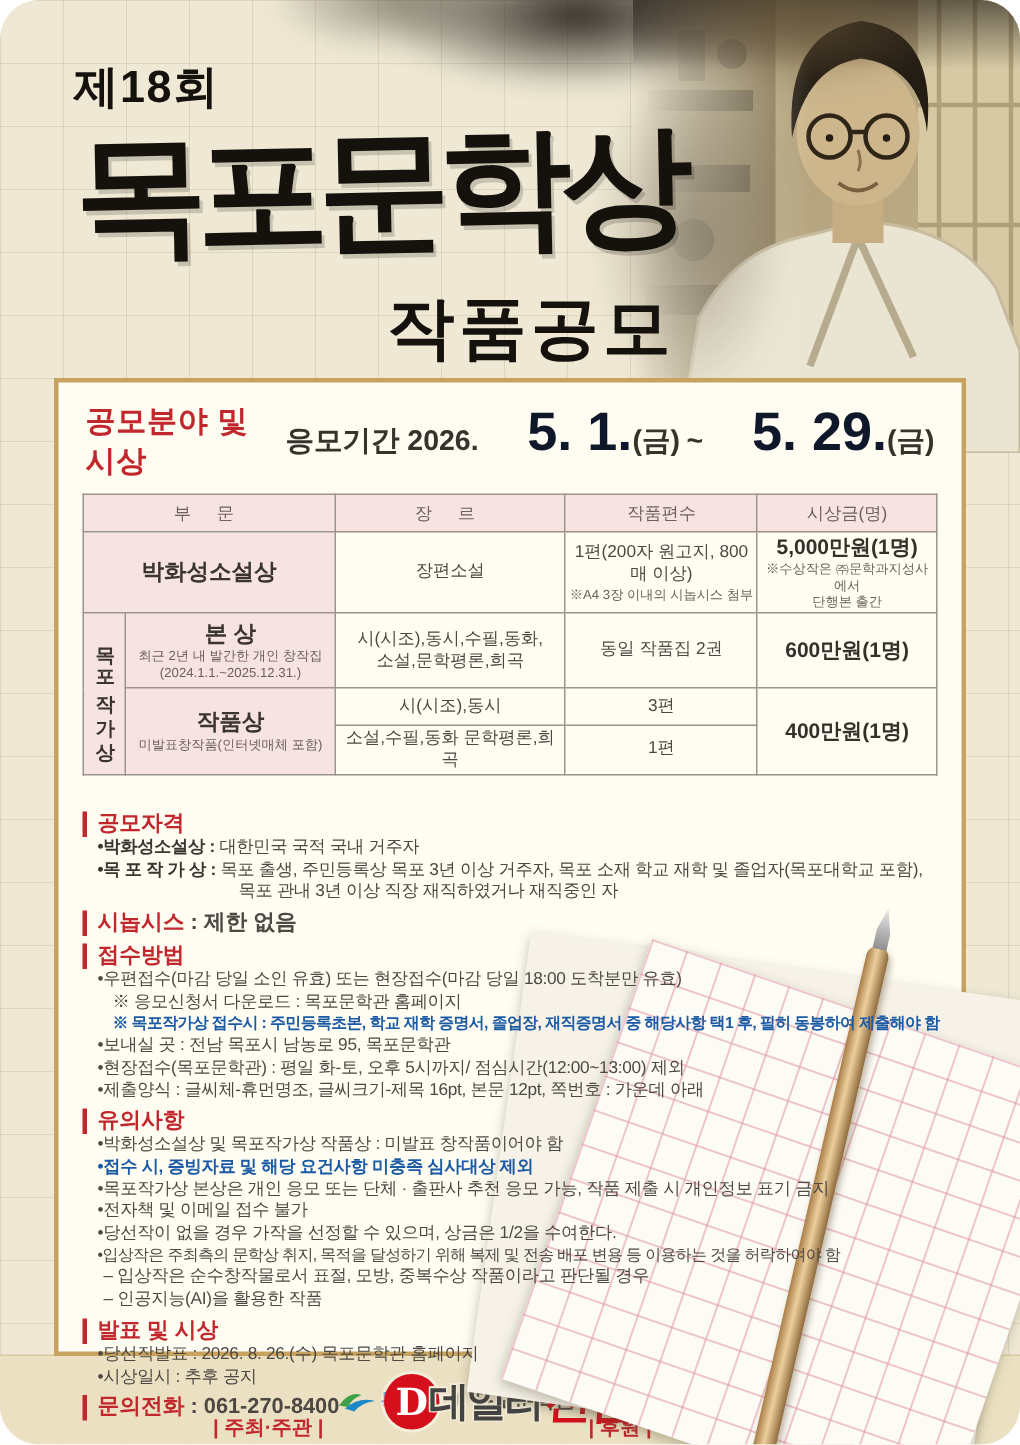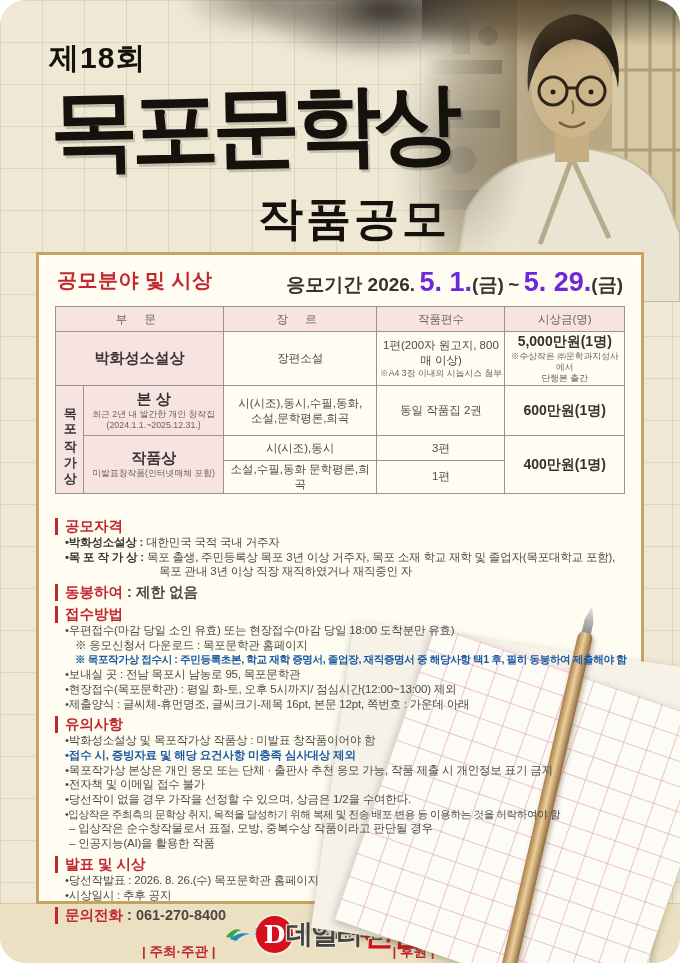--- a/index.html
+++ b/index.html
@@ -33,21 +33,21 @@
     position:absolute;left:36px;top:252px;width:608px;height:652px;z-index:2;
     background:#fffdf2;border:3px solid #c8a25f;box-sizing:border-box;
     box-shadow:inset 0 0 0 2px #fffef8;
     padding:10px 16px 8px 16px;
   }
   .box-content{position:relative;z-index:1;}
   .box-head{display:flex;justify-content:space-between;align-items:flex-start;margin:2px 2px 8px 2px;}
   .box-title{font-size:20px;font-weight:bold;color:#c2272d;letter-spacing:0.5px;}
   .period{white-space:nowrap;color:#38322c;}
   .period .lbl{font-size:19px;font-weight:bold;}
-  .period .date{font-size:27px;font-weight:bold;color:#6d28d9;}
+  .period .date{font-size:36px;font-weight:bold;color:#0f172a;margin-left:28px;}
   .period .day{font-size:19px;font-weight:bold;}
   .period .tld{font-size:19px;font-weight:bold;}
   
   table.award{width:100%;border-collapse:collapse;table-layout:fixed;margin-bottom:24px;}
   table.award td,table.award th{border:1px solid #9b948c;padding:1px 2px;text-align:center;vertical-align:middle;}
   th.hcell{background:#f7e3e2;color:#6b625c;font-size:11.5px;font-weight:normal;height:22px;}
   .sp{letter-spacing:7px;}
   td.pink{background:#f7e3e2;}
   td.name{font-size:15px;font-weight:bold;color:#3b3531;}
   td.vert{font-size:13px;font-weight:bold;color:#3b3531;writing-mode:vertical-rl;text-orientation:upright;letter-spacing:3px;padding:0;}
@@ -244,21 +244,21 @@
         </table>
 
       <div class="sec">
         <div class="sec-h">공모자격</div>
         <div class="ln"><b>•박화성소설상 : </b><span>대한민국 국적 국내 거주자</span></div>
         <div class="ln"><b>•목 포 작 가 상 : </b><span>목포 출생, 주민등록상 목포 3년 이상 거주자, 목포 소재 학교 재학 및 졸업자(목포대학교 포함),</span></div>
         <div class="ln cont2">목포 관내 3년 이상 직장 재직하였거나 재직중인 자</div>
       </div>
 
       <div class="sec">
-        <div class="sec-h"><span>동봉하여</span><span class="inline"> : 제한 없음</span></div>
+        <div class="sec-h"><span>시놉시스</span><span class="inline"> : 제한 없음</span></div>
       </div>
 
       <div class="sec">
         <div class="sec-h">접수방법</div>
         <div class="ln">•우편접수(마감 당일 소인 유효) 또는 현장접수(마감 당일 18:00 도착분만 유효)</div>
         <div class="ln sub">※ 응모신청서 다운로드 : 목포문학관 홈페이지</div>
         <div class="ln sub blue small">※ 목포작가상 접수시 : 주민등록초본, 학교 재학 증명서, 졸업장, 재직증명서 중 해당사항 택1 후, 필히 동봉하여 제출해야 함</div>
         <div class="ln">•보내실 곳 : 전남 목포시 남농로 95, 목포문학관</div>
         <div class="ln">•현장접수(목포문학관) : 평일 화-토, 오후 5시까지/ 점심시간(12:00~13:00) 제외</div>
         <div class="ln">•제출양식 : 글씨체-휴먼명조, 글씨크기-제목 16pt, 본문 12pt, 쪽번호 : 가운데 아래</div>

